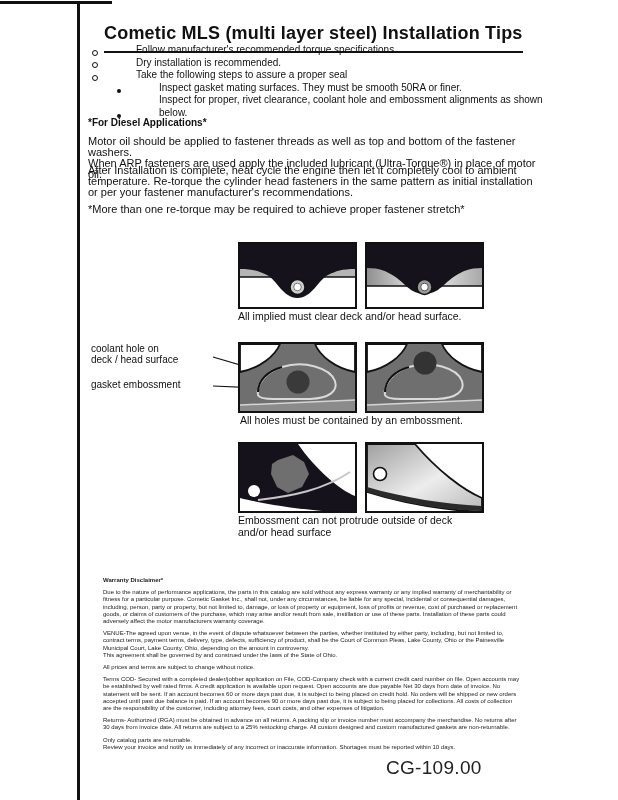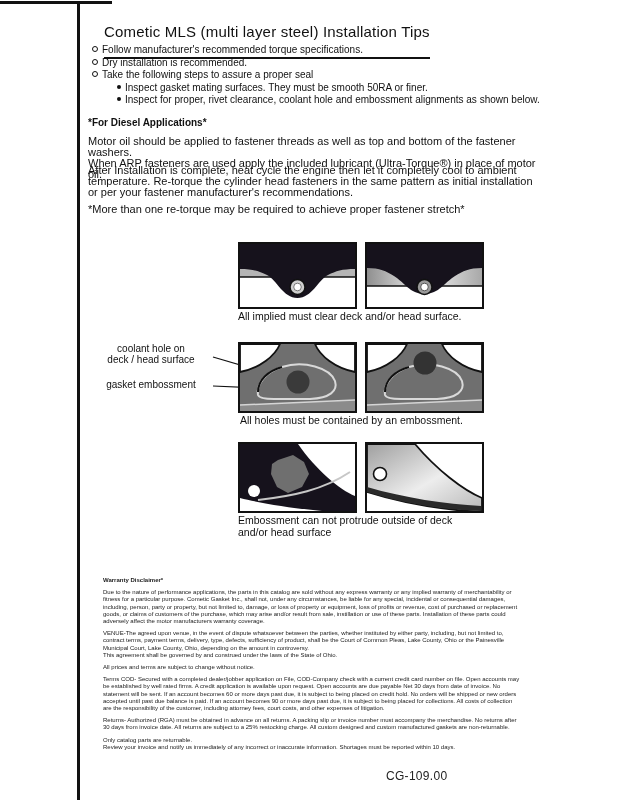--- a/index.html
+++ b/index.html
@@ -4,42 +4,42 @@
 <style>
   html,body{margin:0;padding:0;background:#ffffff;}
   .page{position:relative;width:618px;height:800px;background:#ffffff;overflow:hidden;
         font-family:"Liberation Sans","DejaVu Sans",sans-serif;color:#111;}
   .abs{position:absolute;}
   .pre{white-space:pre-line;}
   
   .rule-top{left:0;top:1px;width:112px;height:3px;background:#111;}
   .rule-left{left:77px;top:1px;width:3px;height:799px;background:#111;}
   
-  .title{left:104px;top:23px;font-size:15px;font-weight:normal;letter-spacing:.2px;
-         border-bottom:2px solid #111;padding-bottom:17px;}
+  .title{left:104px;top:23px;font-size:18px;font-weight:bold;letter-spacing:.2px;
+         border-bottom:2px solid #111;padding-bottom:7px;}
   
   .bullets{left:92px;top:44px;font-size:10px;line-height:12.5px;width:470px;}
-  .brow{display:flex;align-items:center;}
+  .brow{display:flex;align-items:flex-end;gap:34px;}
   .brow.sub{margin-left:25px;}
   .ring{flex:0 0 auto;width:4px;height:4px;border:1px solid #111;border-radius:50%;
         margin-right:4px;position:relative;top:-1px;}
   .dot{flex:0 0 auto;width:4px;height:4px;background:#111;border-radius:50%;
        margin-right:4px;position:relative;top:-1px;}
   
   .h2{left:88px;top:117px;font-size:10px;font-weight:bold;}
   .body{font-size:11px;line-height:11px;width:460px;}
   
   .dlabel{width:119px;text-align:center;font-size:13px;letter-spacing:.5px;color:#1a1a1a;margin-top:20px;}
   .cap{font-size:10.5px;line-height:11.5px;color:#111;}
-  .annot{font-size:10px;line-height:10.5px;text-align:center;width:120px;}
+  .annot{font-size:10px;line-height:10.5px;text-align:left;width:120px;}
   
   .legal{left:103px;top:577px;width:460px;font-size:6px;line-height:7.2px;color:#222;}
   .legal .lh{font-weight:bold;margin-bottom:5px;}
   .legal p{margin:0 0 5px 0;white-space:pre-line;}
-  .footer{left:386px;top:757px;font-size:12px;color:#222;letter-spacing:.3px;margin-top:12px;}
+  .footer{left:386px;top:757px;font-size:19px;color:#222;letter-spacing:.3px;}
   svg{display:block;}
 </style>
 </head>
 <body>
 
 <div class="page">
 
   <div class="abs rule-top"></div>
   <div class="abs rule-left"></div>
 

